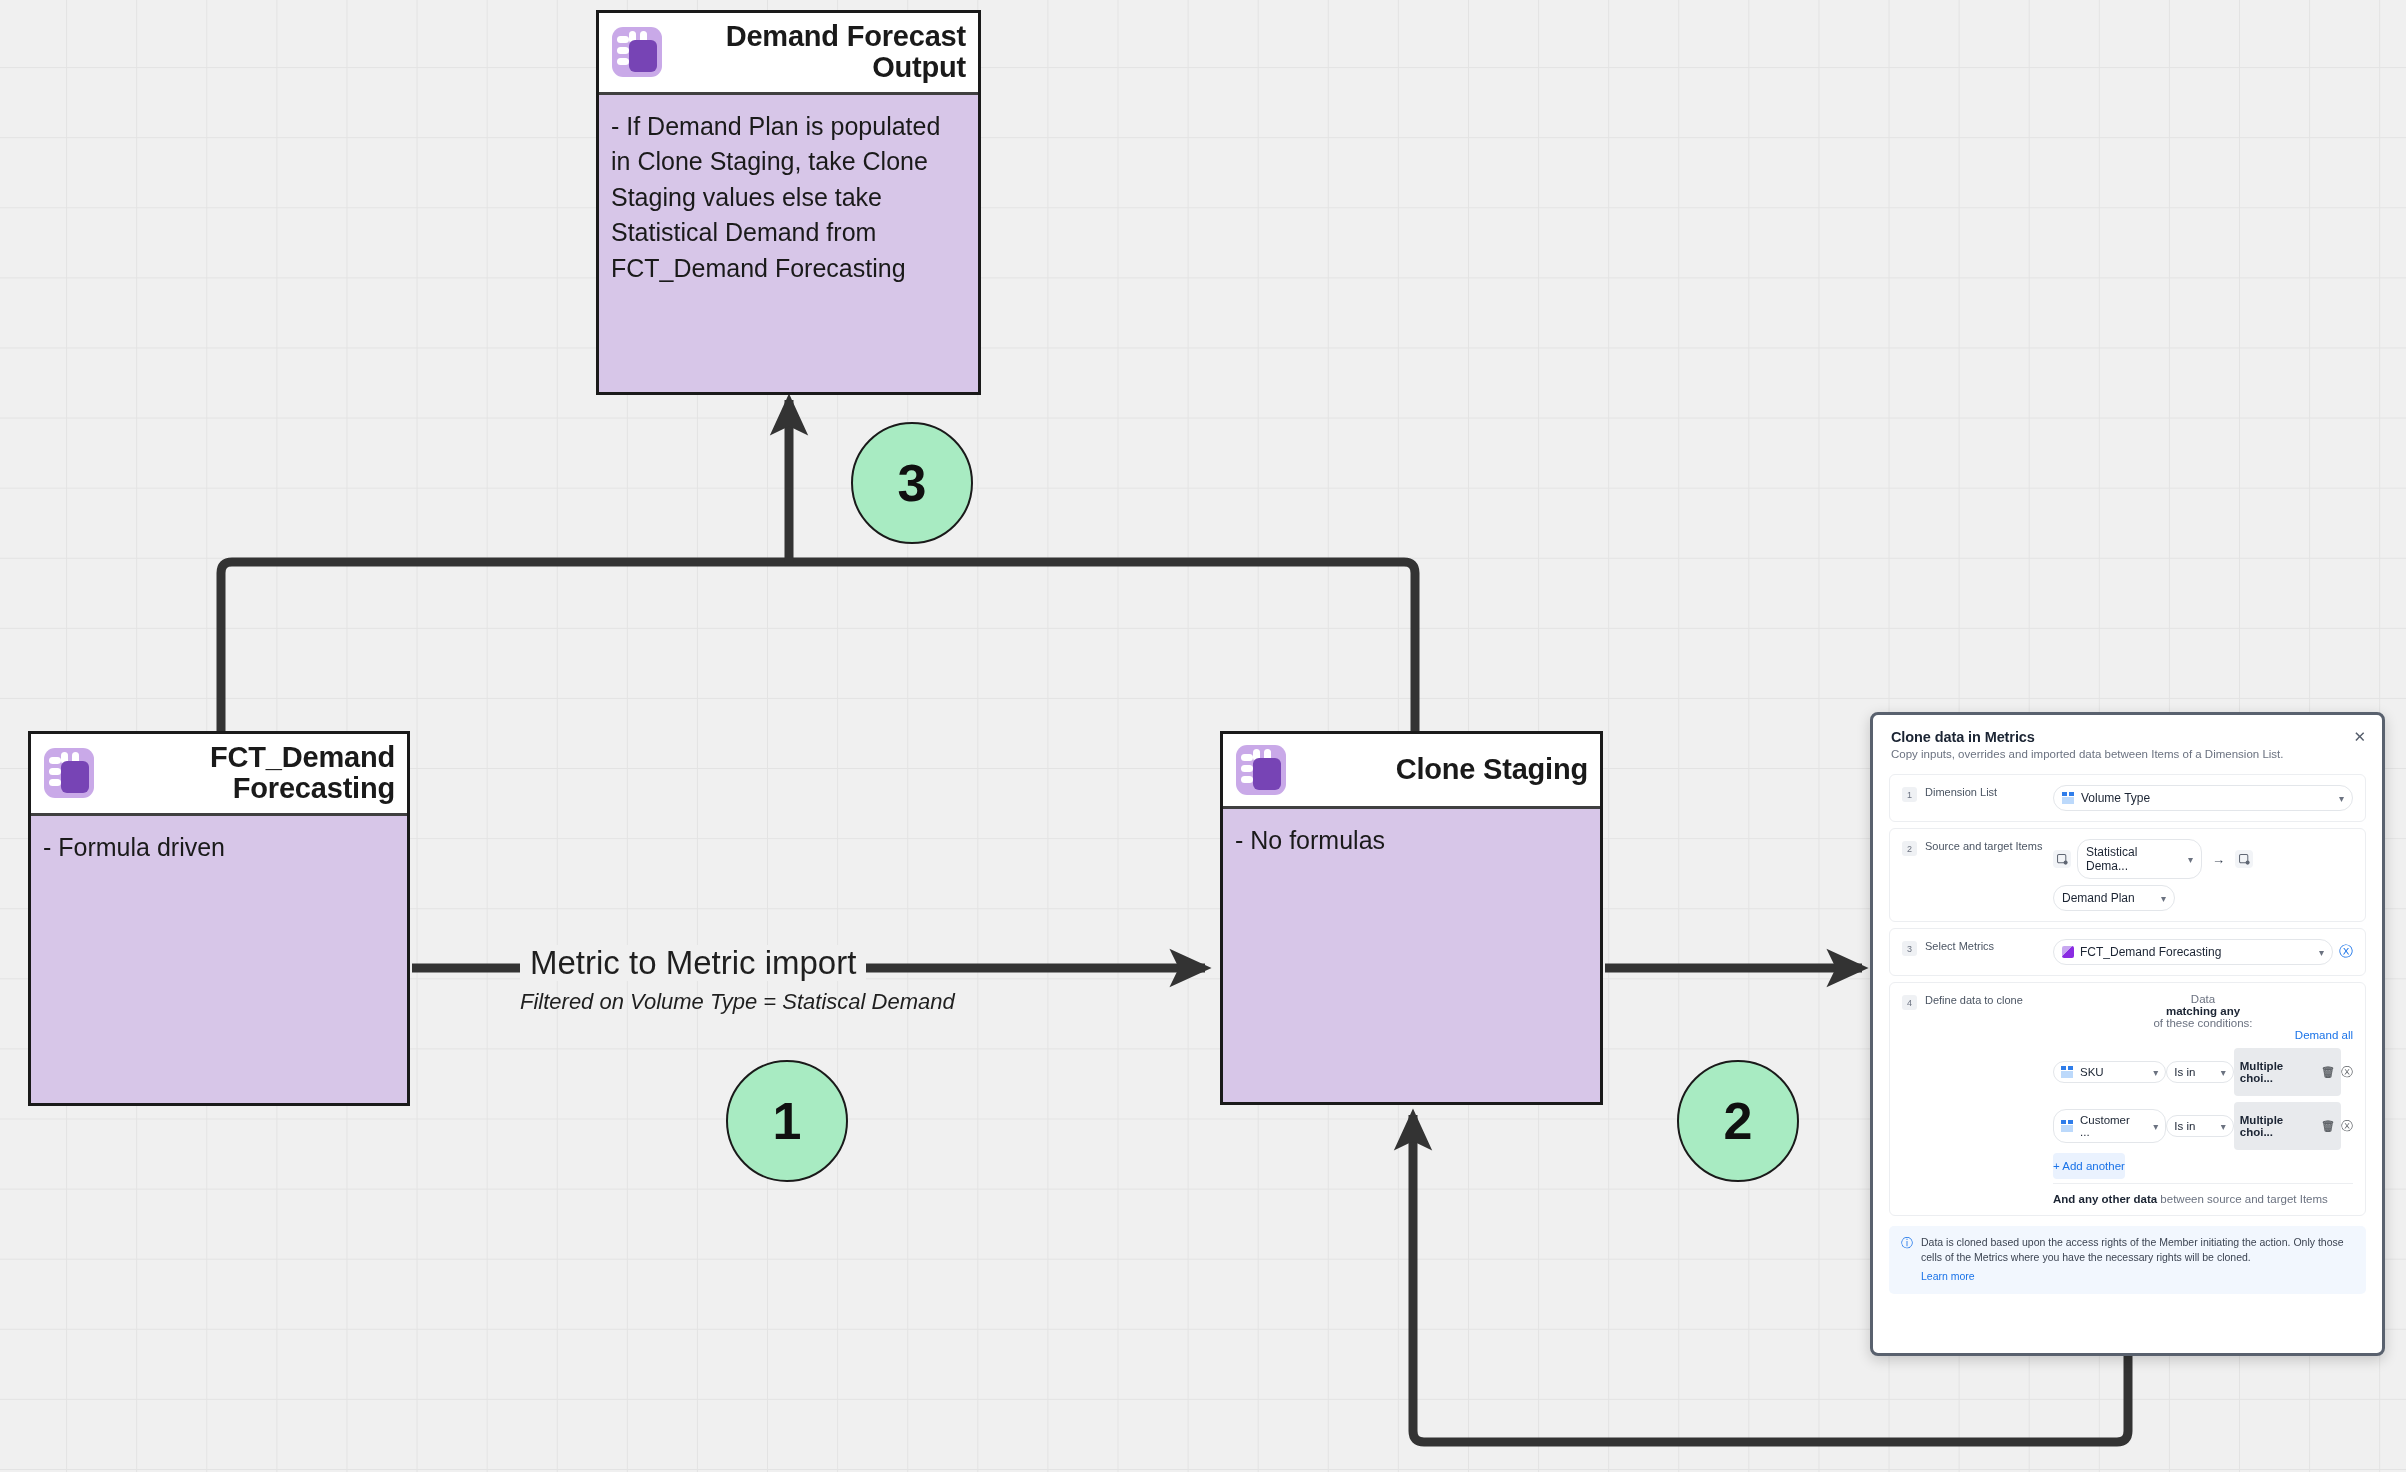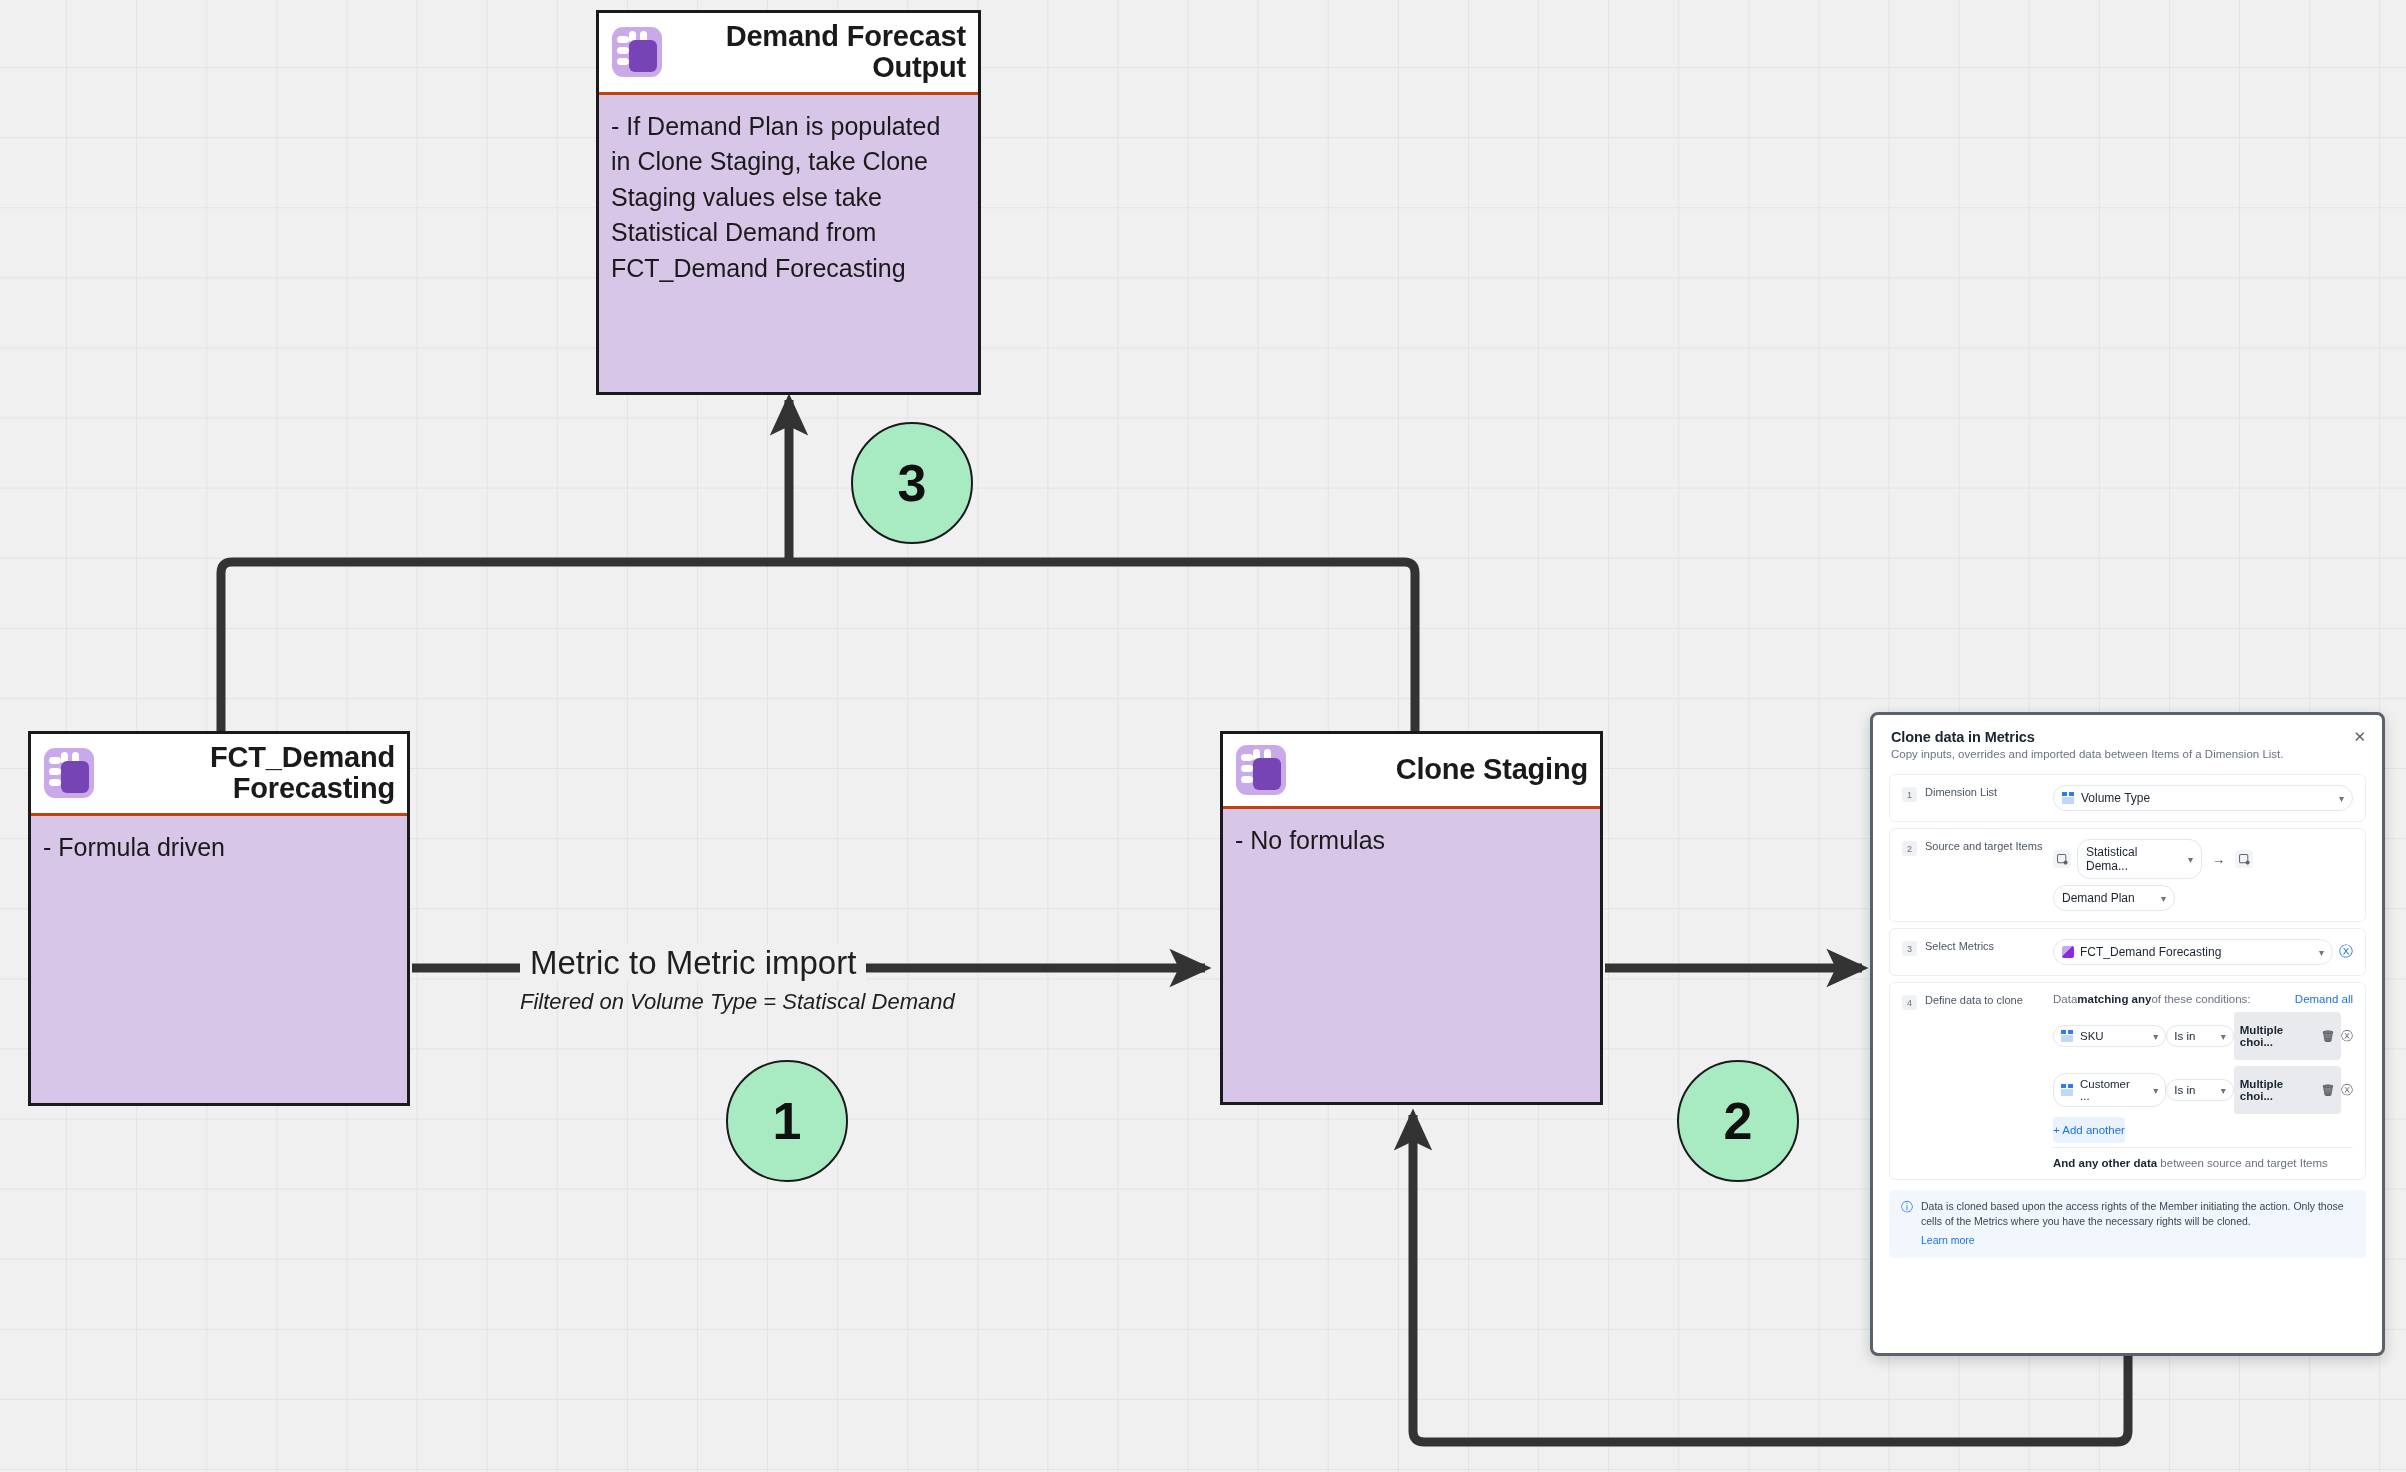--- a/index.html
+++ b/index.html
@@ -40,21 +40,21 @@
   .node {
     position: absolute;
     box-sizing: border-box;
     border: 3px solid #1a1a1a;
     background: #d7c6e8;
     display: flex;
     flex-direction: column;
   }
   .node-header {
     background: #ffffff;
-    border-bottom: 3px solid #c2410c;
+    border-bottom: 3px solid #404040;
     display: flex;
     align-items: center;
     padding: 8px 12px 8px 10px;
     gap: 10px;
     min-height: 74px;
     box-sizing: border-box;
   }
   .node-icon {
     flex: 0 0 auto;
     width: 56px;
@@ -229,21 +229,21 @@
   .ic-metric {
     width: 12px; height: 12px; border-radius: 2px;
     background: linear-gradient(135deg,#c8a8f0 0 45%, #8a2be2 45% 100%);
   }
   .arrow-between {
     color: #374151; font-size: 13px; padding: 0 4px;
   }
 
   .cond-head {
     display: flex; align-items: center; width: 100%;
-    font-size: 11.5px; color: #6b7280; margin-bottom: 7px;
+    font-size: 11.5px; color: #6b7280; margin-bottom: 7px; flex-direction: column;
   }
   .cond-head b { color:#1b2433; }
   .cond-head .remove-all {
     margin-left: auto; color:#1a73e8; cursor:pointer;
   }
   .cond-row {
     display: flex; align-items: center; gap: 0; margin-bottom: 6px;
   }
   .cond-row .select { padding: 4px 7px; font-size: 11.5px; }
   .cond-row .f1 { width: 118px; }

